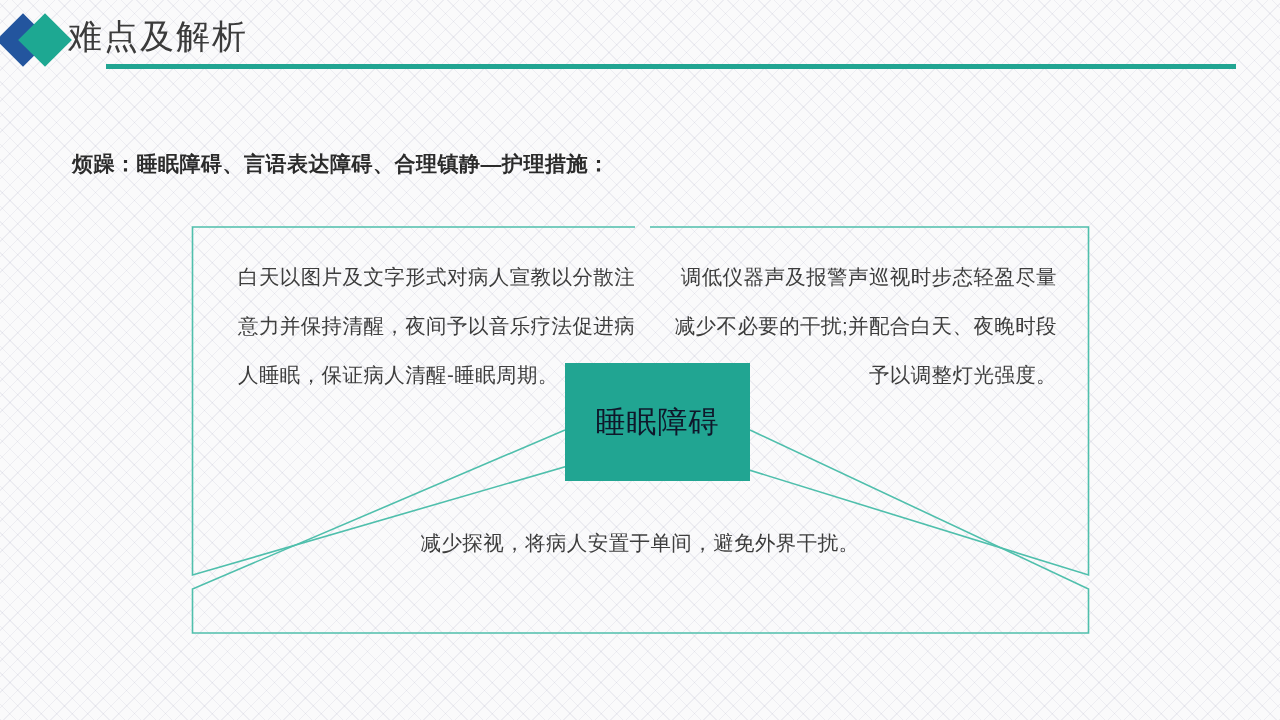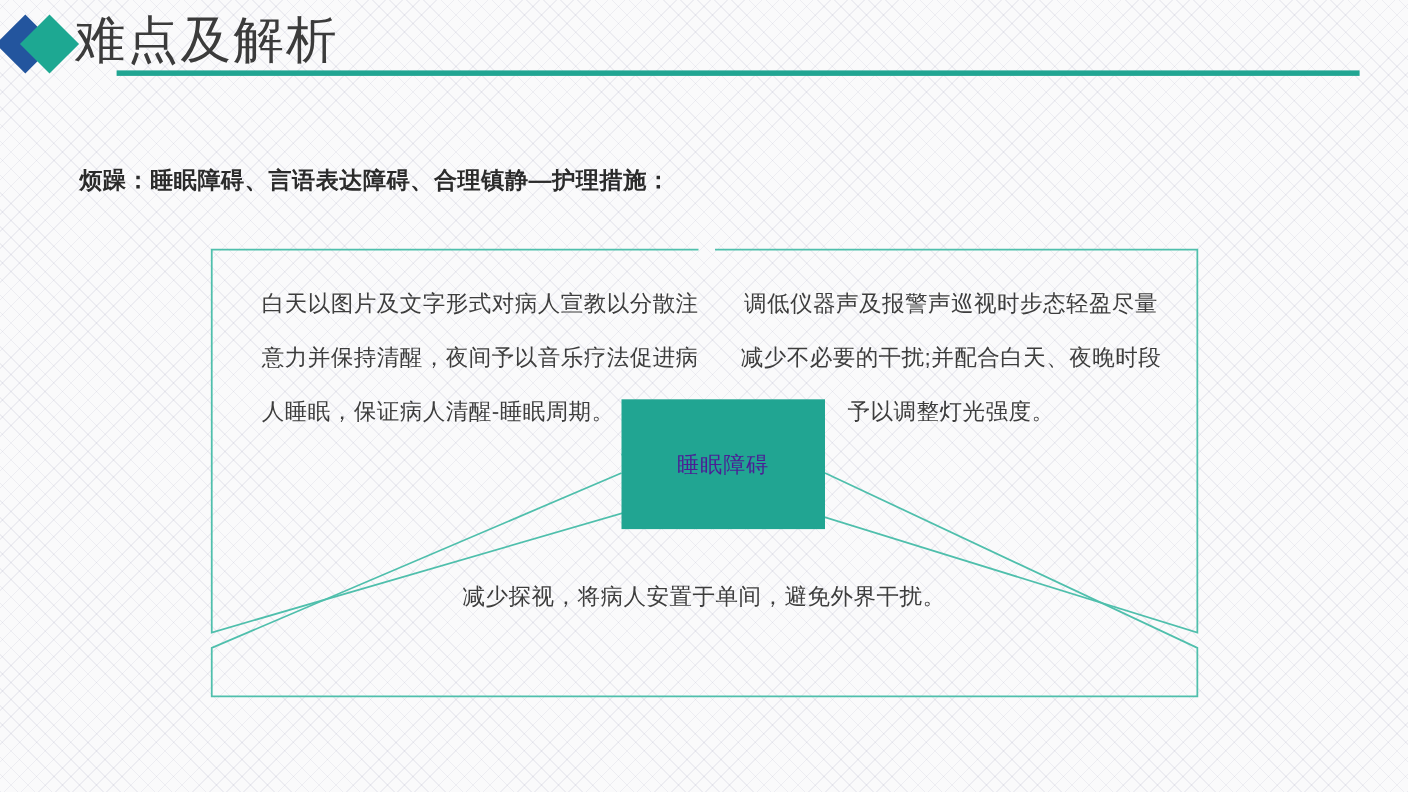--- a/index.html
+++ b/index.html
@@ -47,21 +47,21 @@
   .diamond-teal {
     left: 24px;
     top: 11px;
     background-color: #1DA892;
   }
 
   #page-title {
     position: absolute;
     left: 68px;
     top: 12px;
-    font-size: 46px;
+    font-size: 34px;
     line-height: 48px;
     color: #3B3B3B;
     letter-spacing: 2px;
     white-space: nowrap;
   }
 
   #title-rule {
     position: absolute;
     left: 106px;
     top: 64px;
@@ -107,43 +107,43 @@
     left: 210px;
     top: 252px;
     width: 410px;
     text-align: left;
     margin-left: 28px;
   }
   #right-text {
     left: 672px;
     top: 252px;
     width: 385px;
-    text-align: center;
+    text-align: right;
   }
   #bottom-text {
     left: 330px;
     top: 518px;
     width: 620px;
     text-align: center;
   }
 
   #center-node {
     position: absolute;
     left: 565px;
     top: 363px;
     width: 185px;
     height: 118px;
     background-color: #21A592;
     display: flex;
     align-items: center;
     justify-content: center;
   }
   #center-node-label {
-    color: #4c1d95;
-    font-size: 20px;
+    color: #0f172a;
+    font-size: 30px;
     letter-spacing: 1px;
   }
 </style>
 </head>
 <body>
 
 <div id="slide">
 
   <div id="header-logo">
     <div class="diamond diamond-blue"></div>

